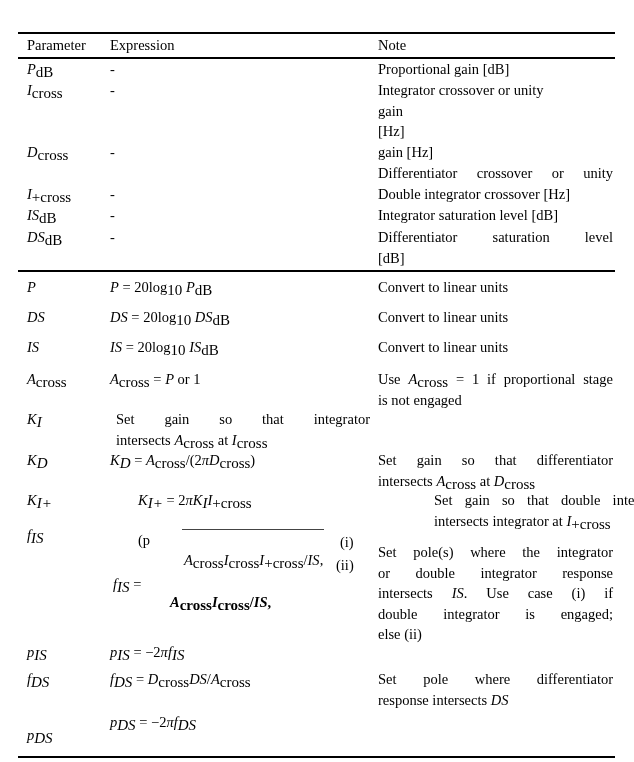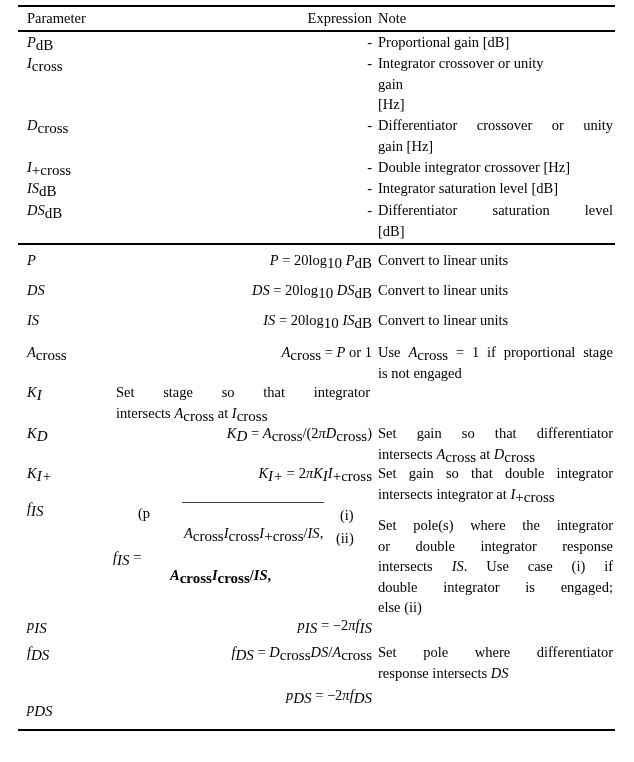--- a/index.html
+++ b/index.html
@@ -1,24 +1,24 @@
 <!DOCTYPE html>
 <html><head>
 <meta charset="utf-8">
 <style>
   html,body{margin:0;padding:0;background:#fff;}
   .page{position:relative;width:634px;height:762px;background:#ffffff;overflow:hidden;
         font-family:"Liberation Serif",serif;color:#000;font-size:14.5px;line-height:20.6px;}
-  .tbl{position:absolute;left:18px;top:5px;width:597px;}
+  .tbl{position:absolute;left:18px;top:32px;width:597px;}
   .rule{height:0;border-top:2px solid #000;}
   .rule.thick{border-top:2.5px solid #000;}
   .row{display:grid;grid-template-columns:92px 262px 243px;box-sizing:border-box;}
   .cell{box-sizing:border-box;}
   .cp{padding-left:9px;}
-  .ce{text-align:right;}
+  .ce{text-align:left;}
   .cn{padding-left:6px;padding-right:2px;}
   .tok{white-space:pre-wrap;}
   .it{font-style:italic;}
   .sub{font-size:15px;position:relative;top:3px;letter-spacing:0;}
   .nline{min-height:20.6px;}
   .nline.just{text-align:justify;text-align-last:justify;}
   
   .r-head{height:23px;padding-top:1px;}
   
   .r-pdb{height:21px;}
@@ -28,21 +28,21 @@
   .r-isdb{height:22px;}
   .r-dsdb{height:43px;}
   
   .r-dcross .cp{text-decoration-style:wavy;
                 text-decoration-color:#dd1111;text-decoration-thickness:1px;
                 text-underline-offset:4px;}
   
   .r-p,.r-ds,.r-is{height:30px;padding-top:5px;}
   .r-across{height:42px;padding-top:7px;}
   .r-ki,.r-kd{height:41px;padding-top:5px;}
-  .r-kip{height:39px;padding-top:4px;}
+  .r-kip{height:39px;padding-top:4px;gap:28px;}
   .r-fis{height:112px;}
   .r-pis{height:26px;padding-top:5px;}
   .r-fds{height:45px;padding-top:6px;}
   .r-pds{height:42px;}
   .r-pds .cp{padding-top:17px;}
   .r-pds .ce{padding-top:4px;}
   
   .fis-expr{position:relative;text-align:left;}
   .fis-open{position:absolute;left:28px;top:5px;}
   .fis-vinculum{position:absolute;left:72px;top:4px;width:142px;border-top:1.2px solid #444;}
@@ -86,22 +86,22 @@
           <div class="nline"><span class="tok">Integrator crossover or unity</span></div>
           <div class="nline"><span class="tok">gain</span></div>
           <div class="nline"><span class="tok">[Hz]</span></div>
         </div>
     </div>
 
     <div class="row r-dcross">
       <div class="cell cp"><span class="tok it">D</span><span class="tok sub">cross</span></div>
       <div class="cell ce"><span class="tok">-</span></div>
       <div class="cell cn">
+          <div class="nline"><span class="tok">gain [Hz]</span></div>
           <div class="nline just"><span class="tok">Differentiator crossover or unity</span></div>
-          <div class="nline"><span class="tok">gain [Hz]</span></div>
         </div>
     </div>
 
     <div class="row r-ipcross">
       <div class="cell cp"><span class="tok it">I</span><span class="tok sub">+cross</span></div>
       <div class="cell ce"><span class="tok">-</span></div>
       <div class="cell cn">
           <div class="nline"><span class="tok">Double integrator crossover [Hz]</span></div>
         </div>
     </div>
@@ -154,21 +154,21 @@
       <div class="cell ce"><span class="tok it">A</span><span class="tok sub">cross</span><span class="tok"> = </span><span class="tok it">P</span><span class="tok"> or 1</span></div>
       <div class="cell cn">
           <div class="nline just"><span class="tok">Use </span><span class="tok it">A</span><span class="tok sub">cross</span><span class="tok"> = 1 if proportional stage</span></div>
           <div class="nline"><span class="tok">is not engaged</span></div>
         </div>
     </div>
 
     <div class="row r-ki">
       <div class="cell cp"><span class="tok it">K</span><span class="tok sub it">I</span></div>
       <div class="cell cn">
-          <div class="nline just"><span class="tok">Set stage so that integrator</span></div>
+          <div class="nline just"><span class="tok">Set gain so that integrator</span></div>
           <div class="nline"><span class="tok">intersects </span><span class="tok it">A</span><span class="tok sub">cross</span><span class="tok"> at </span><span class="tok it">I</span><span class="tok sub">cross</span></div>
         </div>
     </div>
 
     <div class="row r-kd">
       <div class="cell cp"><span class="tok it">K</span><span class="tok sub it">D</span></div>
       <div class="cell ce"><span class="tok it">K</span><span class="tok sub it">D</span><span class="tok"> = </span><span class="tok it">A</span><span class="tok sub">cross</span><span class="tok">/(2</span><span class="tok it">π</span><span class="tok it">D</span><span class="tok sub">cross</span><span class="tok">)</span></div>
       <div class="cell cn">
           <div class="nline just"><span class="tok">Set gain so that differentiator</span></div>
           <div class="nline"><span class="tok">intersects </span><span class="tok it">A</span><span class="tok sub">cross</span><span class="tok"> at </span><span class="tok it">D</span><span class="tok sub">cross</span></div>

